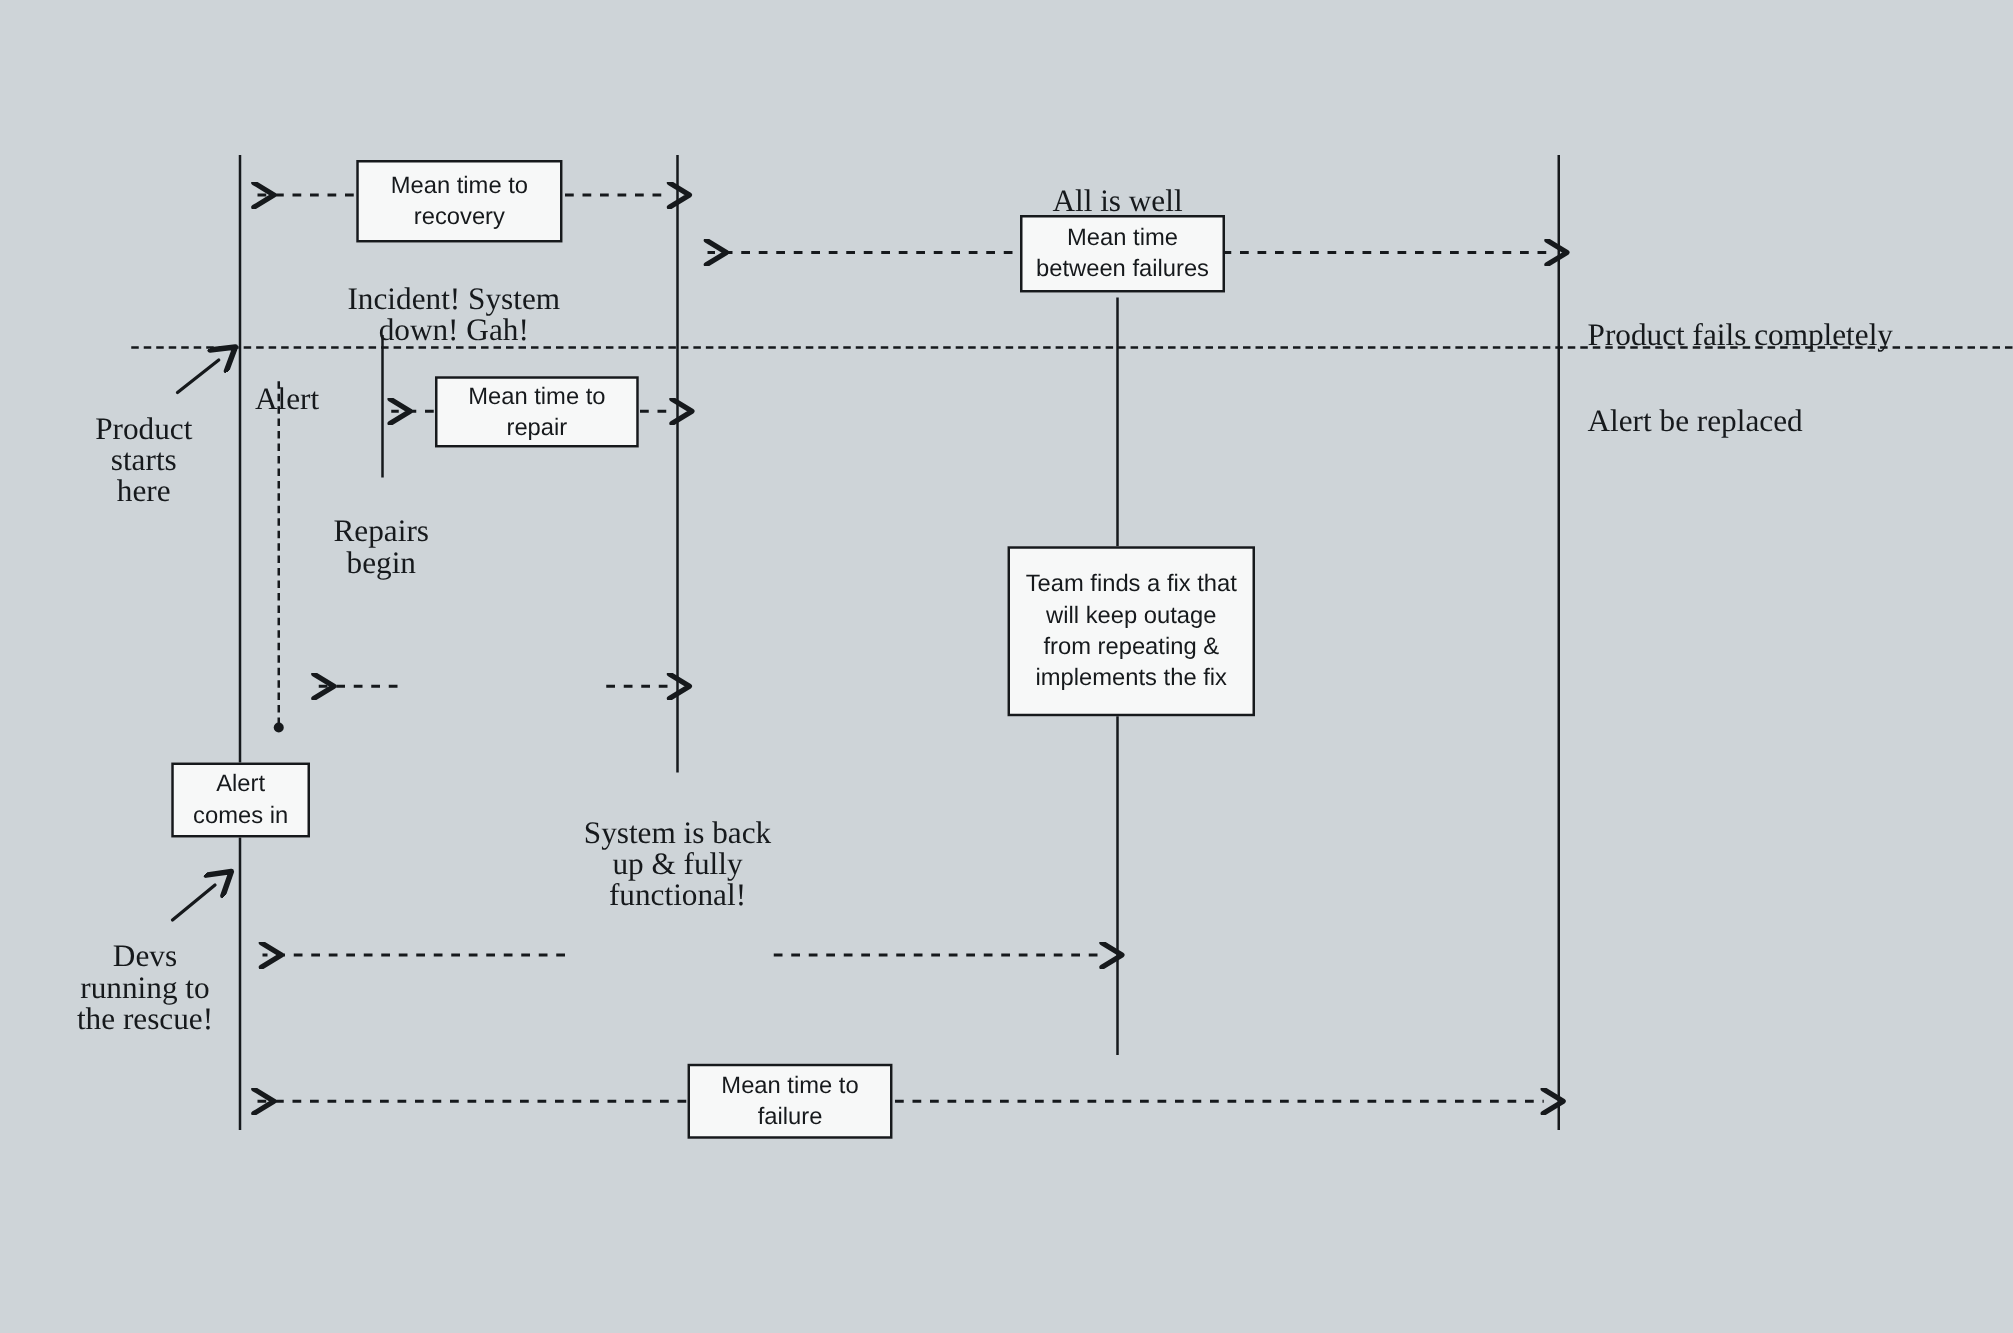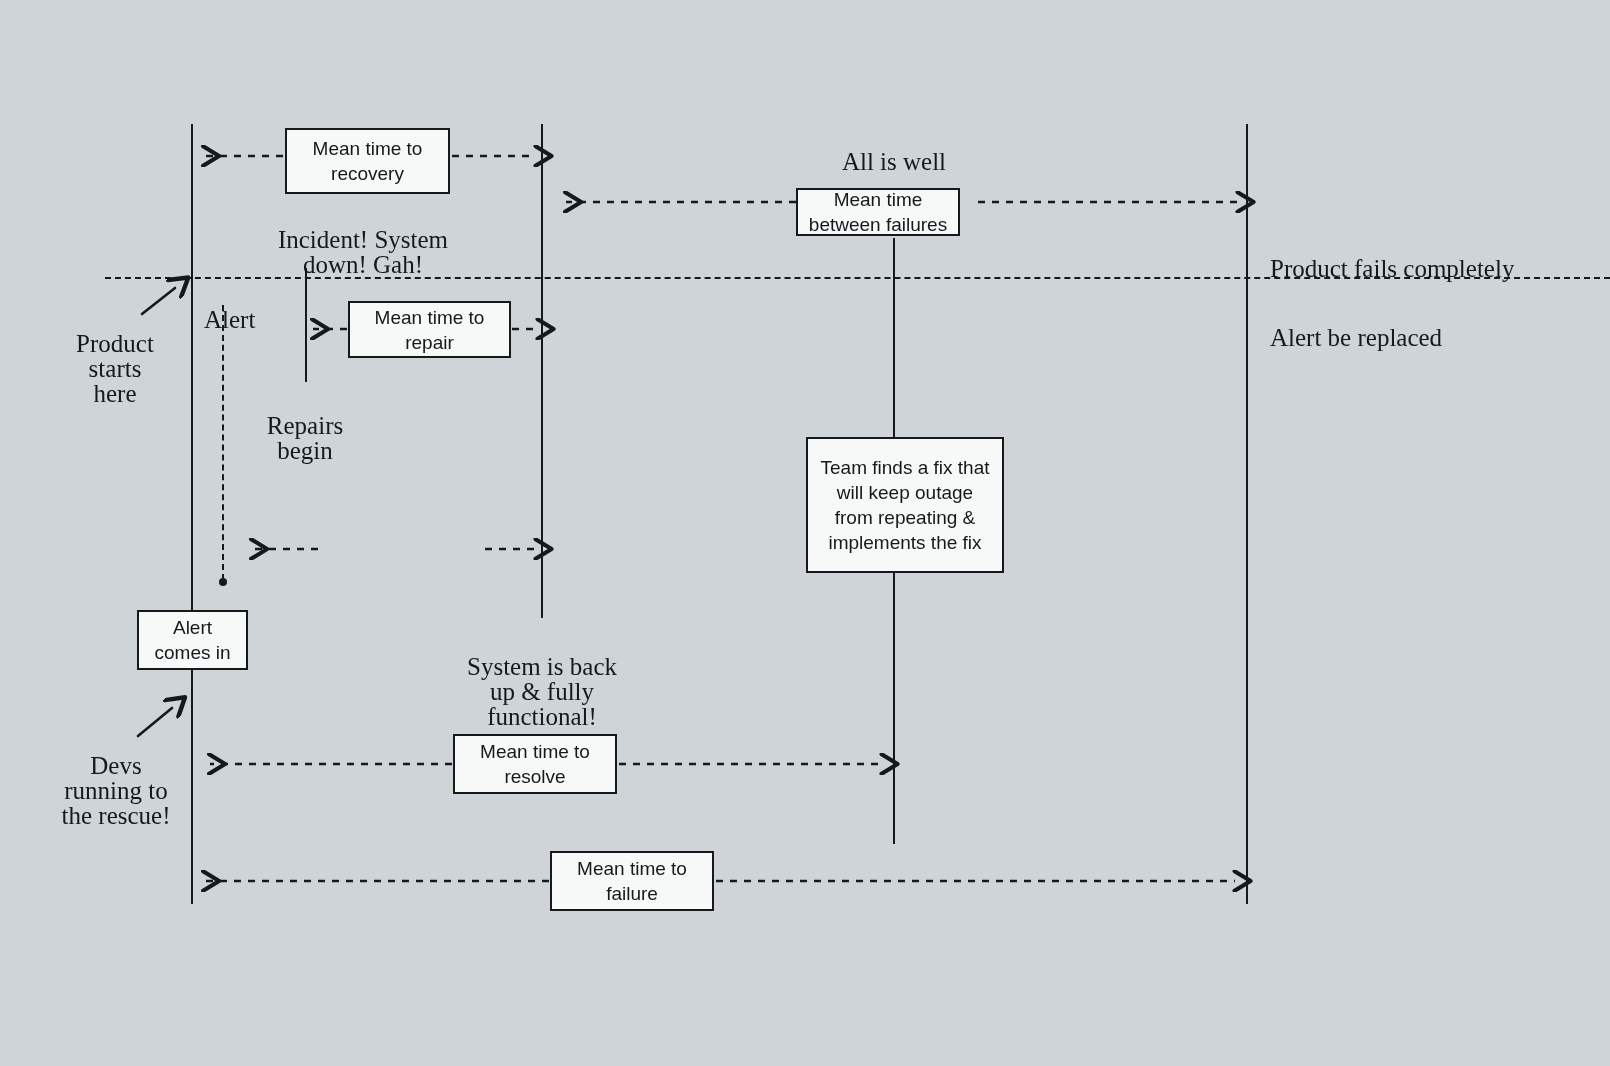--- a/index.html
+++ b/index.html
@@ -101,21 +101,21 @@
   <div class="vdash" style="left:222px;top:305px;height:275px;"></div>
   <div class="dot" style="left:219px;top:578px;"></div>
 
   <div class="hdash-rule" style="left:105px;top:277px;width:1505px;"></div>
 
   <div class="box" style="left:285px;top:128px;width:165px;height:66px;">
     <span>Mean time to
 recovery</span>
   </div>
 
-  <div class="box" style="left:796px;top:172px;width:164px;height:48px;margin-top:16px;">
+  <div class="box" style="left:816px;top:172px;width:164px;height:62px;">
     <span>Mean time
 between failures</span>
   </div>
 
   <div class="box" style="left:348px;top:301px;width:163px;height:57px;">
     <span>Mean time to
 repair</span>
   </div>
 
   <div class="box" style="left:806px;top:437px;width:198px;height:136px;">
@@ -124,24 +124,20 @@
 repeating &amp;
 implements the fix</span>
   </div>
 
 
   <div class="box" style="left:137px;top:610px;width:111px;height:60px;">
     <span>Alert
 comes in</span>
   </div>
 
-  <div class="box" style="left:453px;top:734px;width:164px;height:60px;">
-    <span>Mean time to
-resolve</span>
-  </div>
 
   <div class="box" style="left:550px;top:851px;width:164px;height:60px;">
     <span>Mean time to
 failure</span>
   </div>
 
   <div class="txt" style="left:794px;top:124px;width:200px;">
     <span>All is well</span>
   </div>
 

